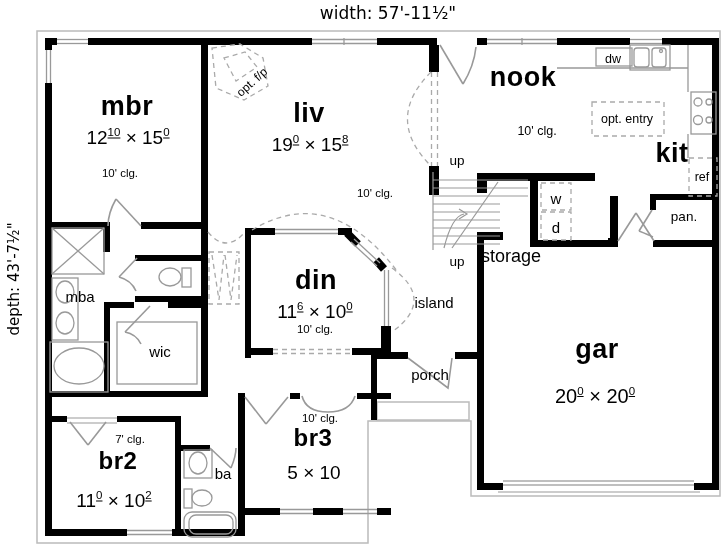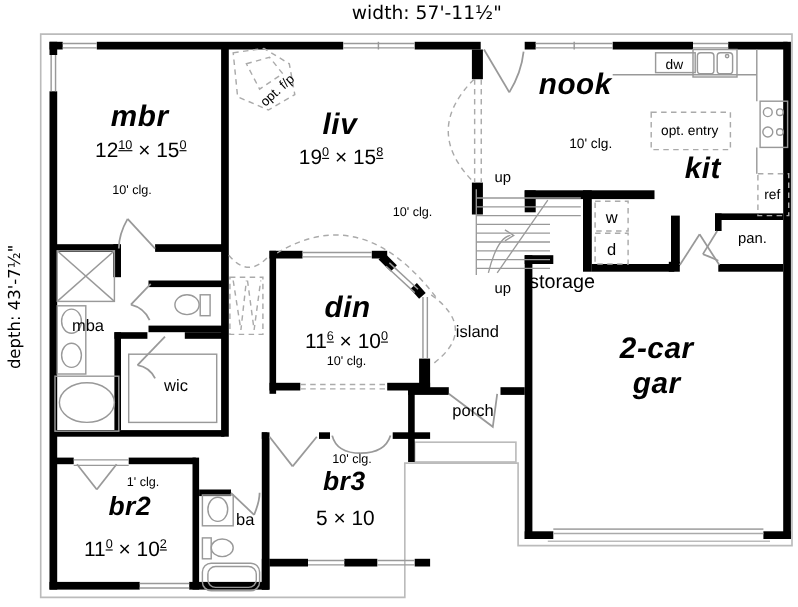--- a/index.html
+++ b/index.html
@@ -1,20 +1,20 @@
 <!DOCTYPE html>
 <html><head>
 <meta charset="utf-8">
 <style>
   html,body{margin:0;padding:0;background:#fff;}
   #plan{position:relative;width:725px;height:552px;background:#fff;overflow:hidden;
         font-family:"Liberation Sans",sans-serif;color:#000;}
   #plan svg{position:absolute;left:0;top:0;}
   .lbl{position:absolute;transform:translate(-50%,-50%);white-space:nowrap;line-height:1;}
-  .room{font-weight:bold;font-style:italic;font-size:27px;letter-spacing:0.5px;}
+  .room{font-weight:bold;font-size:27px;letter-spacing:0.5px;}
   .room.md{font-size:24px;}
   .dim{font-weight:normal;font-size:19px;}
   .dim sup{font-size:11.5px;text-decoration:underline;vertical-align:super;line-height:0;}
   .clg{font-size:11.5px;}
   .sm{font-size:15px;}
   .xs{font-size:12.5px;}
   .title{font-family:"DejaVu Sans",sans-serif;font-size:17px;}
   .rot{transform:translate(-50%,-50%) rotate(-90deg);}
   .fp{transform:translate(-50%,-50%) rotate(-42deg);font-size:12px;}
 </style>
@@ -297,21 +297,21 @@
 
   <div class="lbl room" style="left:309px;top:113px">liv</div>
   <div class="lbl dim" style="left:310px;top:144px">19<sup>0</sup> × 15<sup>8</sup></div>
   <div class="lbl clg" style="left:375px;top:194px">10' clg.</div>
 
   <div class="lbl fp" style="left:252px;top:82px">opt. f/p</div>
 
   <div class="lbl room" style="left:523px;top:77px">nook</div>
   <div class="lbl clg" style="left:537px;top:131px;font-size:12.5px">10' clg.</div>
 
-  <div class="lbl room" style="left:639px;top:153px">kit</div>
+  <div class="lbl room" style="left:672px;top:153px">kit</div>
   <div class="lbl xs" style="left:627px;top:119px">opt. entry</div>
   <div class="lbl xs" style="left:613px;top:59px">dw</div>
   <div class="lbl xs" style="left:702px;top:177px">ref</div>
   <div class="lbl sm" style="left:684px;top:217px;font-size:13.5px">pan.</div>
 
   <div class="lbl sm" style="left:556px;top:198px">w</div>
   <div class="lbl sm" style="left:556px;top:227px">d</div>
 
   <div class="lbl sm" style="left:457px;top:161px;font-size:13.5px">up</div>
   <div class="lbl sm" style="left:457px;top:262px;font-size:13.5px">up</div>
@@ -321,24 +321,24 @@
   <div class="lbl dim" style="left:315px;top:311px">11<sup>6</sup> × 10<sup>0</sup></div>
   <div class="lbl clg" style="left:315px;top:330px">10' clg.</div>
 
   <div class="lbl sm" style="left:434px;top:302px">island</div>
   <div class="lbl sm" style="left:430px;top:374px">porch</div>
 
   <div class="lbl sm" style="left:80px;top:296px">mba</div>
   <div class="lbl sm" style="left:160px;top:351px">wic</div>
   <div class="lbl sm" style="left:223px;top:473px">ba</div>
 
-  <div class="lbl room" style="left:597px;top:317px">2-car</div>
   <div class="lbl room" style="left:597px;top:349px">gar</div>
-
-  <div class="lbl clg" style="left:130px;top:440px">1' clg.</div>
+  <div class="lbl dim" style="left:595px;top:396px;font-size:20px">20<sup>0</sup> × 20<sup>0</sup></div>
+
+  <div class="lbl clg" style="left:130px;top:440px">7' clg.</div>
   <div class="lbl room md" style="left:118px;top:461px">br2</div>
   <div class="lbl dim" style="left:114px;top:500px">11<sup>0</sup> × 10<sup>2</sup></div>
 
   <div class="lbl clg" style="left:320px;top:419px">10' clg.</div>
   <div class="lbl room md" style="left:313px;top:438px">br3</div>
   <div class="lbl dim" style="left:314px;top:472px">5 × 10</div>
 
 </div>
 
 </body></html>

